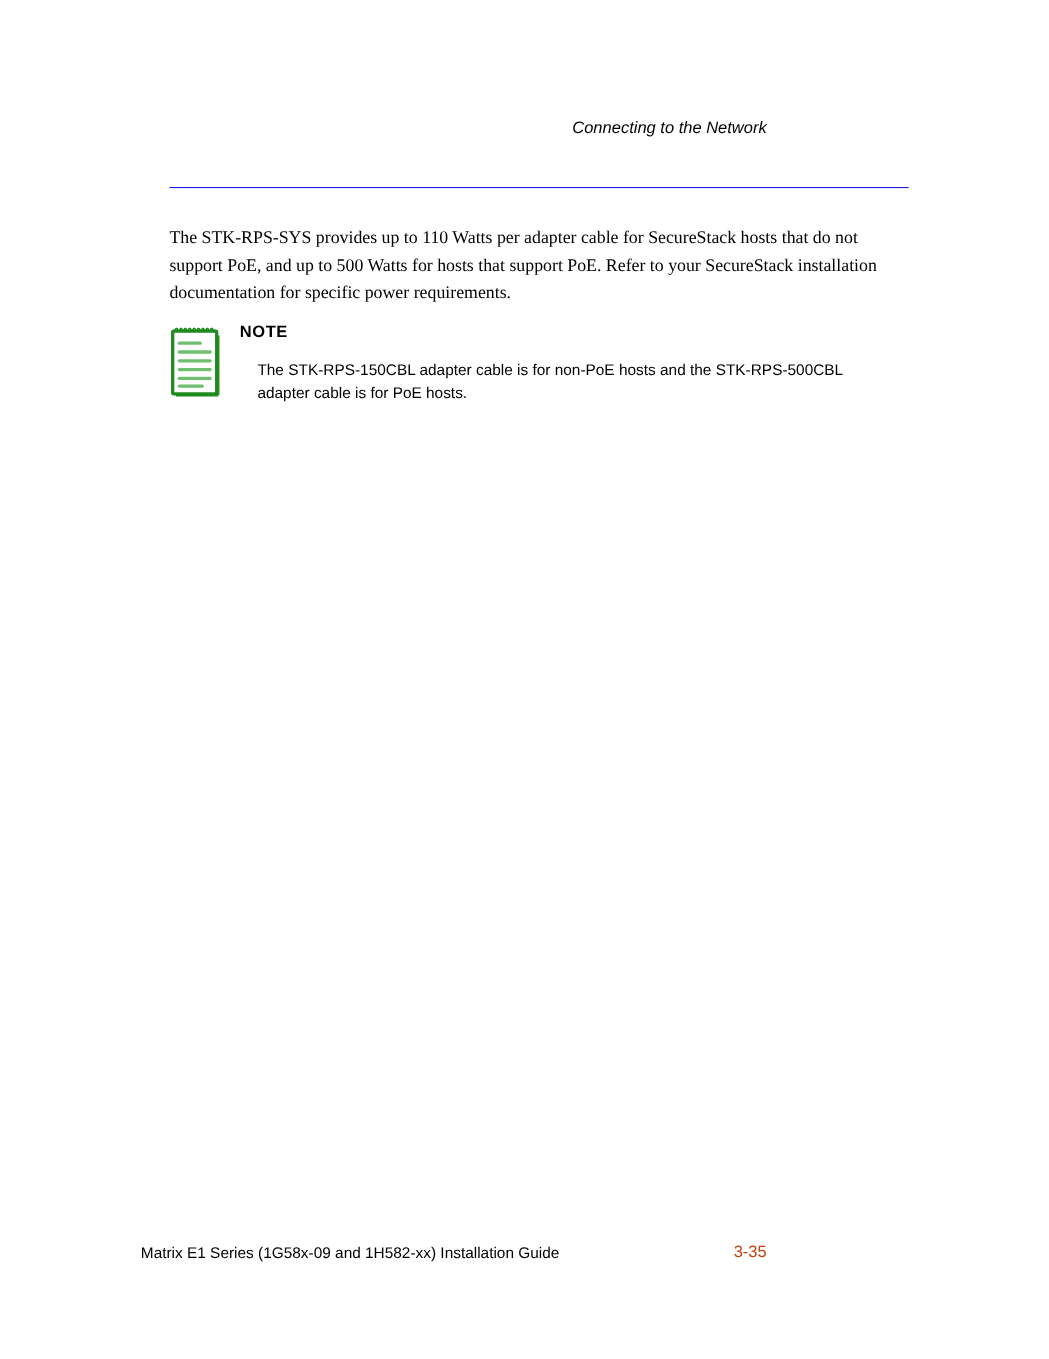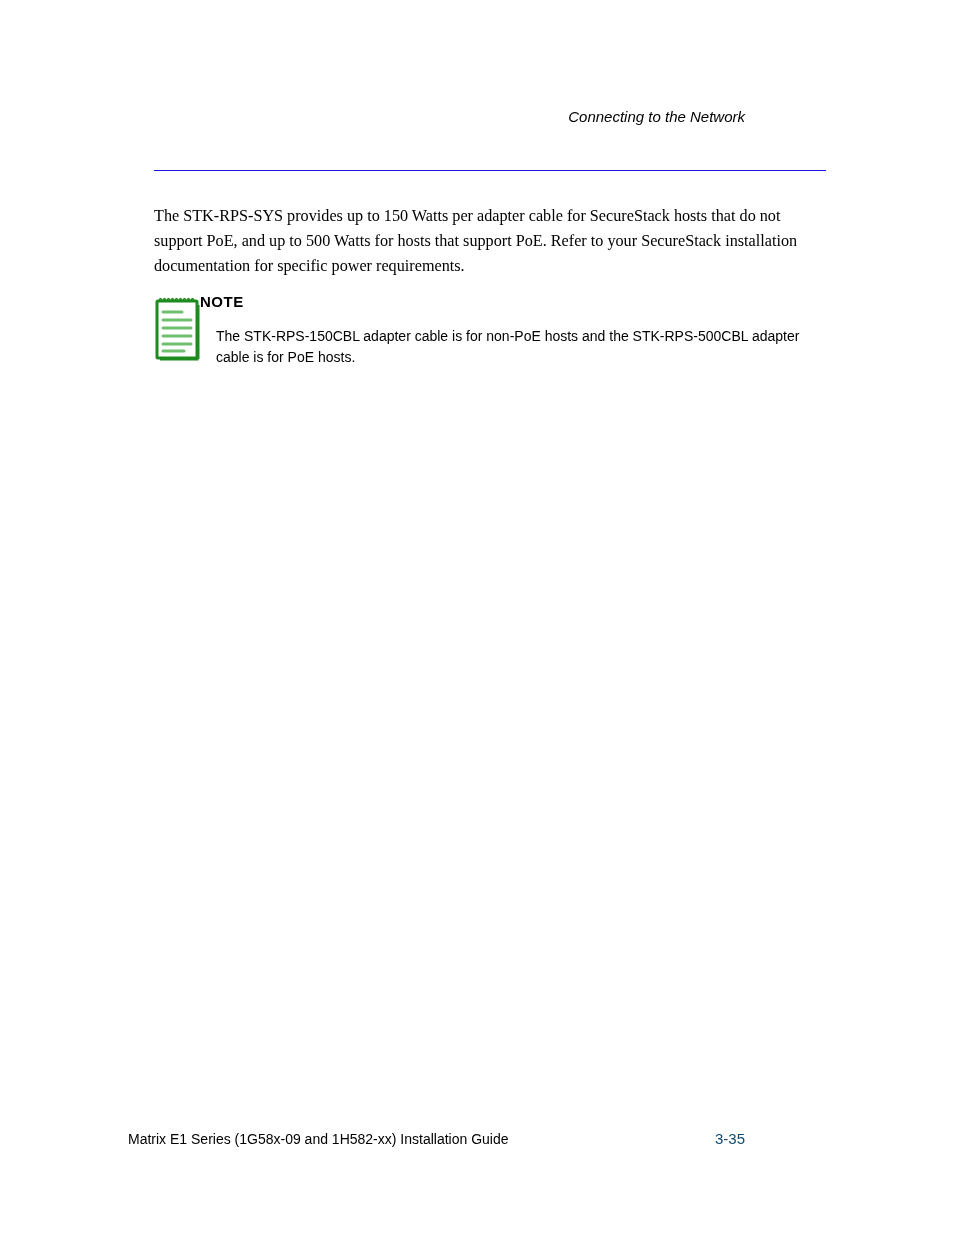--- a/index.html
+++ b/index.html
@@ -8,21 +8,20 @@
     background: #ffffff;
     width: 954px;
     height: 1235px;
     font-family: "Times New Roman", Times, serif;
     color: #000000;
   }
   .page {
     position: relative;
     width: 825px;
     height: 1235px;
-    padding-left: 48px;
   }
   .header-right {
     position: absolute;
     top: 108px;
     right: 128px;
     font-family: Arial, Helvetica, sans-serif;
     font-style: italic;
     font-size: 15px;
     color: #000;
   }
@@ -43,20 +42,21 @@
   .para {
     font-size: 16.2px;
     line-height: 1.55;
     margin: 0 0 14px 0;
     text-align: left;
   }
   .note-row {
     display: flex;
     align-items: flex-start;
     margin-top: 12px;
+    gap: 18px;
   }
   .note-icon-wrap {
     flex: 0 0 auto;
     padding-top: 2px;
   }
   .note-text-wrap {
     flex: 1 1 auto;
   }
   .note-label {
     font-family: Arial, Helvetica, sans-serif;
@@ -79,35 +79,35 @@
     font-size: 14px;
     color: #000;
     text-align: right;
   }
   .footer-right {
     position: absolute;
     right: 128px;
     bottom: 88px;
     font-family: Arial, Helvetica, sans-serif;
     font-size: 15px;
-    color: #0c4a6e;
+    color: #c2410c;
   }
 </style>
 </head>
 <body>
 
 <div class="page">
 
   <div class="header-right">Connecting to the Network</div>
 
   <div class="header-rule"></div>
 
   <div class="body">
 
-    <p class="para">The STK-RPS-SYS provides up to 150 Watts per adapter cable for SecureStack hosts that do not support PoE, and up to 500 Watts for hosts that support PoE. Refer to your SecureStack installation documentation for specific power requirements.</p>
+    <p class="para">The STK-RPS-SYS provides up to 110 Watts per adapter cable for SecureStack hosts that do not support PoE, and up to 500 Watts for hosts that support PoE. Refer to your SecureStack installation documentation for specific power requirements.</p>
 
     <div class="note-row">
       <div class="note-icon-wrap">
         <svg width="46" height="66" viewBox="0 0 46 66">
 
           <rect x="3" y="6" width="40" height="57" rx="1" ry="1" fill="#ffffff" stroke="#1f8a1f" stroke-width="3"></rect>
 
           <line x1="44.5" y1="10" x2="44.5" y2="64" stroke="#1f8a1f" stroke-width="2"></line>
           <line x1="6" y1="64.5" x2="44.5" y2="64.5" stroke="#1f8a1f" stroke-width="2"></line>
 

